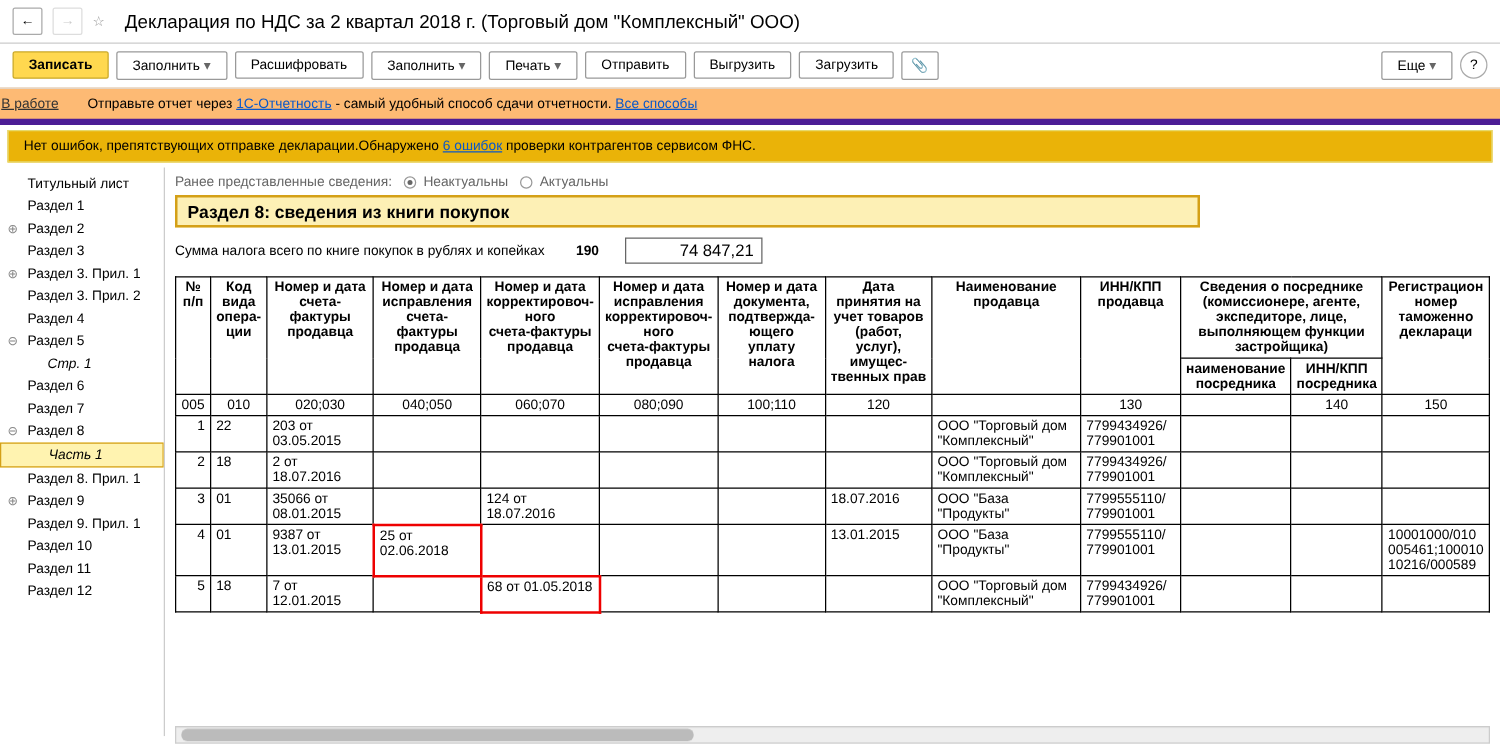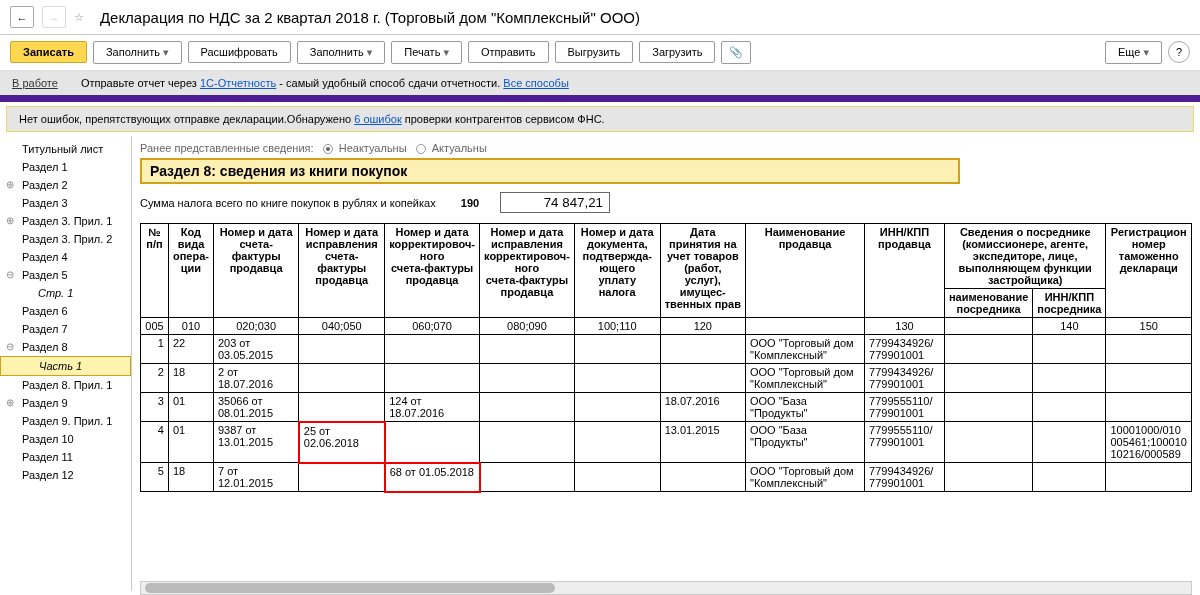--- a/index.html
+++ b/index.html
@@ -9,24 +9,24 @@
 .nav-btn.disabled { color: #ccc; border-color: #ddd; }
 .title { font-size: 15px; margin-left: 8px; flex: 1; }
 .star-icon { color: #999; }
 .toolbar { display: flex; align-items: flex-start; padding: 6px 10px; gap: 6px; }
 .tb-btn { border: 1px solid #999; background: #fff; padding: 4px 12px; cursor: pointer; border-radius: 2px; font-size: 11px; }
 .tb-btn.primary { background: #ffd84f; border-color: #caa827; font-weight: bold; }
 .tb-btn.icon-only { padding: 4px 7px; }
 .tb-dropdown::after { content: " ▾"; color: #666; }
 .spacer { flex: 1; }
 .help-btn { width: 22px; height: 22px; border: 1px solid #aaa; border-radius: 11px; display: flex; align-items: center; justify-content: center; cursor: pointer; }
-.info-bar { background: #e5e5e5; padding: 6px 12px; border-top: 1px solid #ddd; border-bottom: 7px solid #4c1d95; font-size: 11px; }
+.info-bar { background: #fdba74; padding: 6px 1px; border-top: 1px solid #ddd; border-bottom: 5px solid #4c1d95; font-size: 11px; }
 .info-bar a { color: #0a58ca; text-decoration: underline; }
 .info-label { text-decoration: underline; margin-right: 20px; color: #333; }
-.warn-bar { background: #e5e5e5; border: 1px solid #e6d96c; padding: 6px 12px; margin: 4px 6px; font-size: 11px; }
+.warn-bar { background: #eab308; border: 1px solid #e6d96c; padding: 6px 12px; margin: 4px 6px; font-size: 11px; }
 .warn-bar a { color: #0a58ca; text-decoration: underline; }
 .main { display: flex; height: calc(595px - 140px); }
 .sidebar { width: 132px; border-right: 1px solid #ccc; overflow-y: auto; padding-top: 4px; }
 .sb-item { padding: 3px 6px 3px 22px; cursor: pointer; white-space: nowrap; position: relative; font-size: 11px; }
 .sb-item.exp::before { content: "⊕"; position: absolute; left: 6px; color: #888; font-size: 10px; }
 .sb-item.col::before { content: "⊖"; position: absolute; left: 6px; color: #888; font-size: 10px; }
 .sb-item.indent { padding-left: 38px; font-style: italic; }
 .sb-item.active { background: #fff3b0; border: 1px solid #d4a017; }
 .content { flex: 1; overflow: auto; padding: 4px 8px 8px 8px; }
 .prev-info { font-size: 11px; color: #666; padding: 2px 0 4px 0; }

